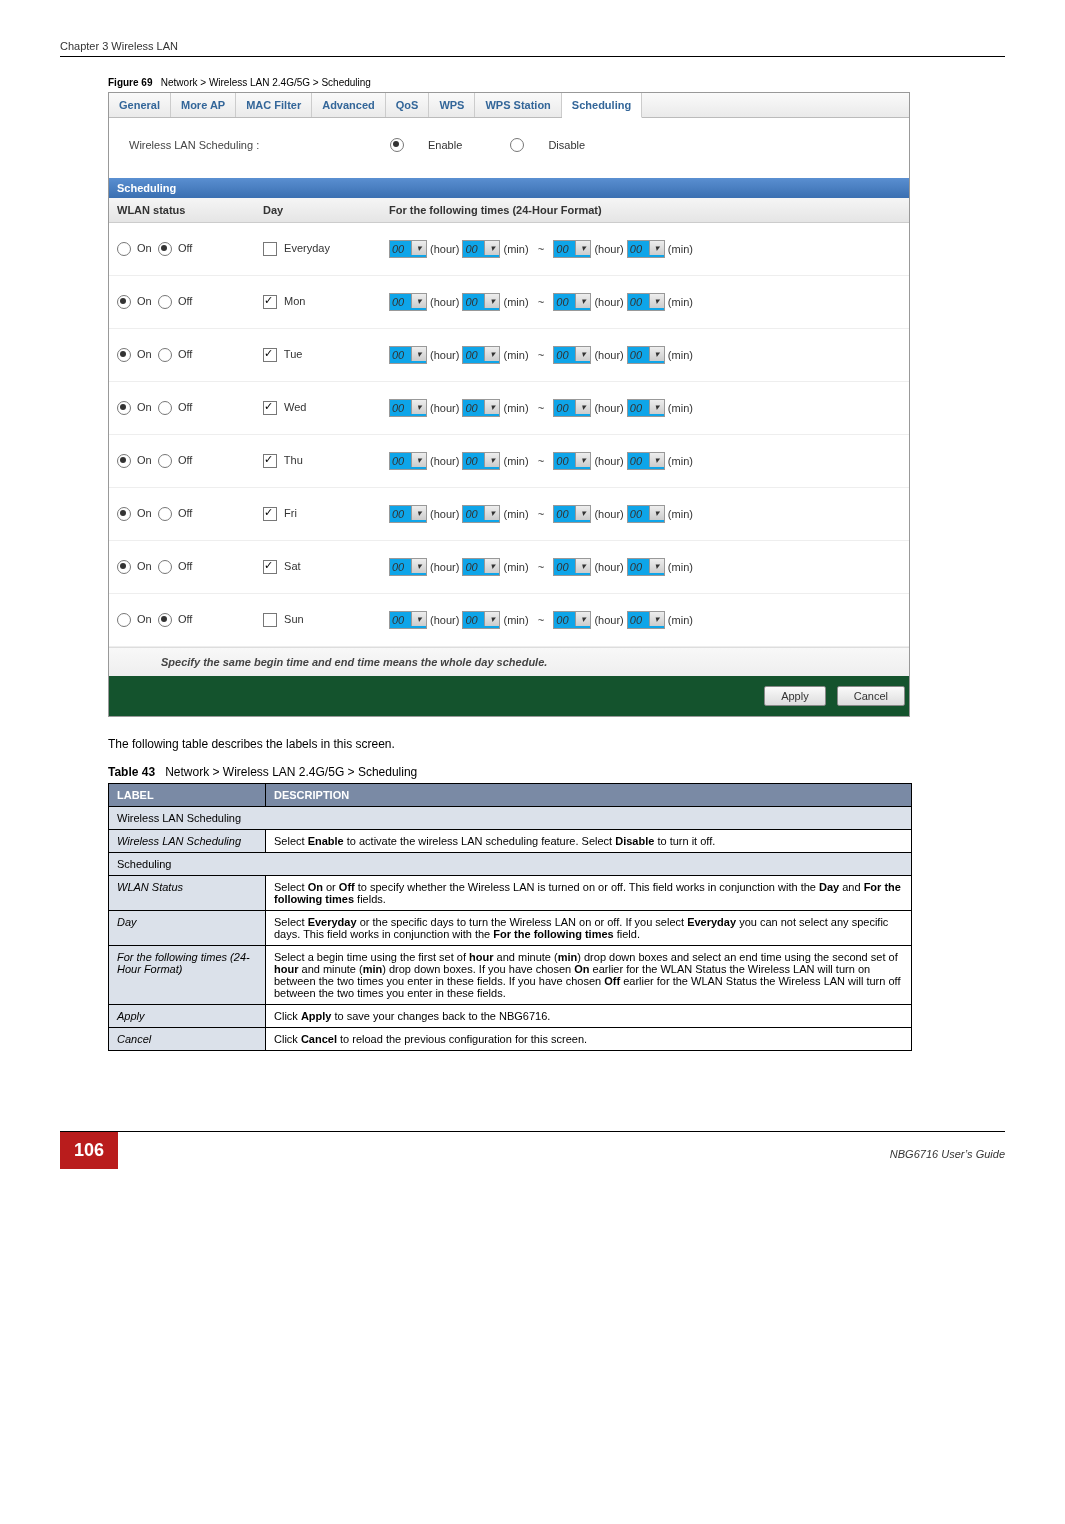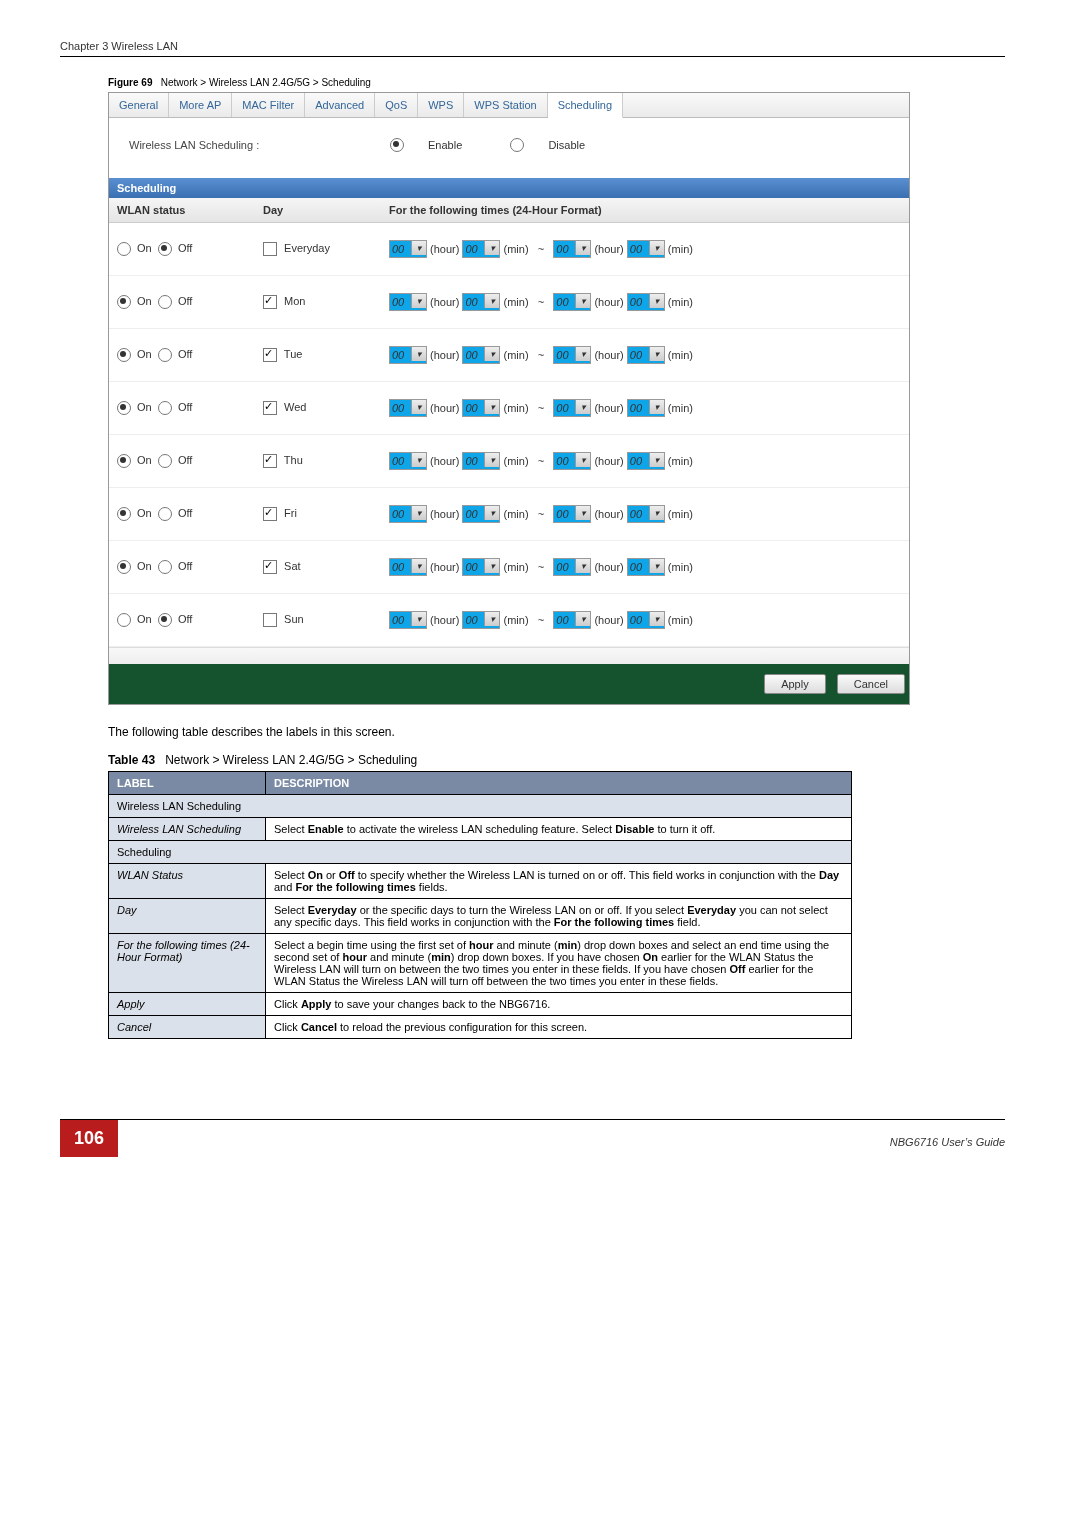--- a/index.html
+++ b/index.html
@@ -34,21 +34,21 @@
     width: 800px;
   }
   .tabs {
     display: flex;
     background: #fff;
     border-bottom: 1px solid #bbb;
   }
   .tab {
     padding: 6px 10px;
     color: #336699;
-    font-weight: normal;
+    font-weight: bold;
     border-right: 1px solid #ccc;
     background: linear-gradient(#fafafa, #eaeaea);
   }
   .tab.active {
     background: #fff;
     color: #336699;
     border-bottom: 1px solid #fff;
     margin-bottom: -1px;
   }
   .tab-filler {
@@ -186,21 +186,21 @@
     font-size: 12px;
   }
   .table-caption {
     font-size: 12px;
     margin: 14px 0 4px 48px;
   }
   table.desc {
     border-collapse: collapse;
     font-size: 11px;
     margin-left:48px;
-    width: 744px;
+    width: 804px;
   }
   table.desc th, table.desc td {
     border: 1px solid #000;
     padding: 5px 8px;
     vertical-align: top;
     text-align: left;
   }
   table.desc th {
     background: #7a8aa5;
     color: #fff;
@@ -313,20 +313,21 @@
           <td><span class="sel">00<span class="arrow">▾</span></span> (hour) <span class="sel">00<span class="arrow">▾</span></span> (min) &nbsp; ~ &nbsp; <span class="sel">00<span class="arrow">▾</span></span> (hour) <span class="sel">00<span class="arrow">▾</span></span> (min)</td>
         </tr>
         <tr>
           <td><span class="radio"></span> On &nbsp;<span class="radio checked"></span> Off</td>
           <td><span class="checkbox"></span> Sun</td>
           <td><span class="sel">00<span class="arrow">▾</span></span> (hour) <span class="sel">00<span class="arrow">▾</span></span> (min) &nbsp; ~ &nbsp; <span class="sel">00<span class="arrow">▾</span></span> (hour) <span class="sel">00<span class="arrow">▾</span></span> (min)</td>
         </tr>
       </tbody>
   </table>
   <div class="note-box">
+    <span style="padding-left:40px;display:block">Specify the same begin time and end time means the whole day schedule.</span>
   </div>
   <div class="btn-row">
     <span class="btn">Apply</span>
     <span class="btn">Cancel</span>
   </div>
 </div>
 
 <p class="body-para">The following table describes the labels in this screen.</p>
 
 <div class="table-caption">

